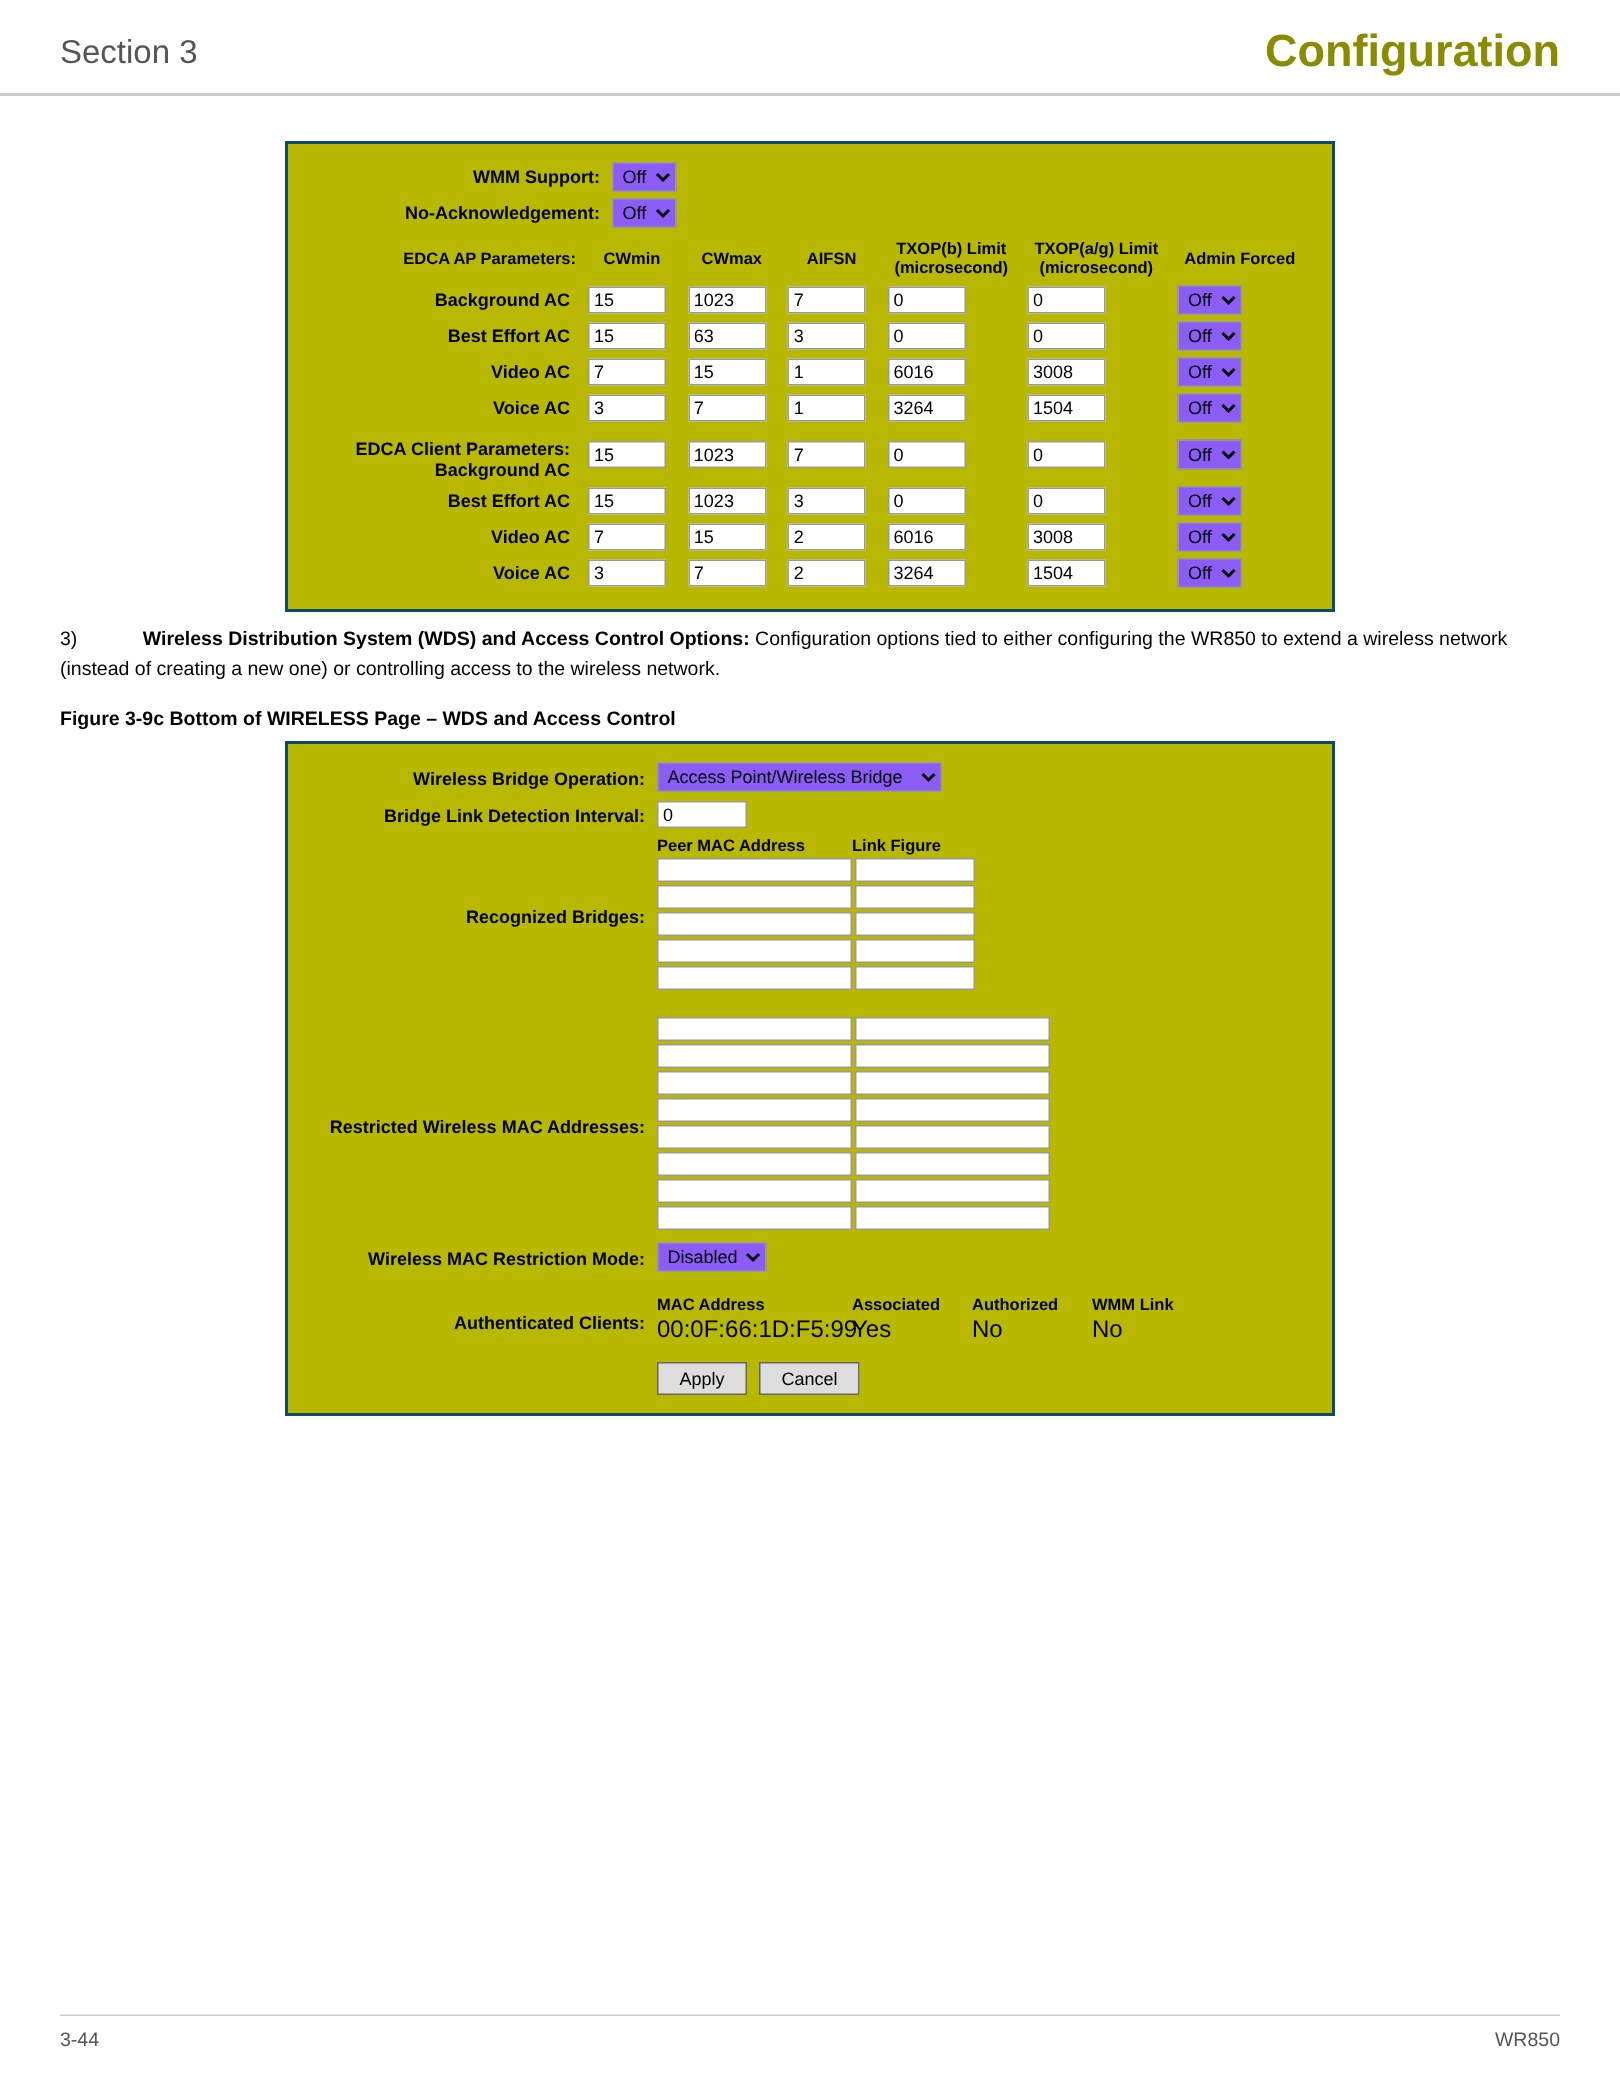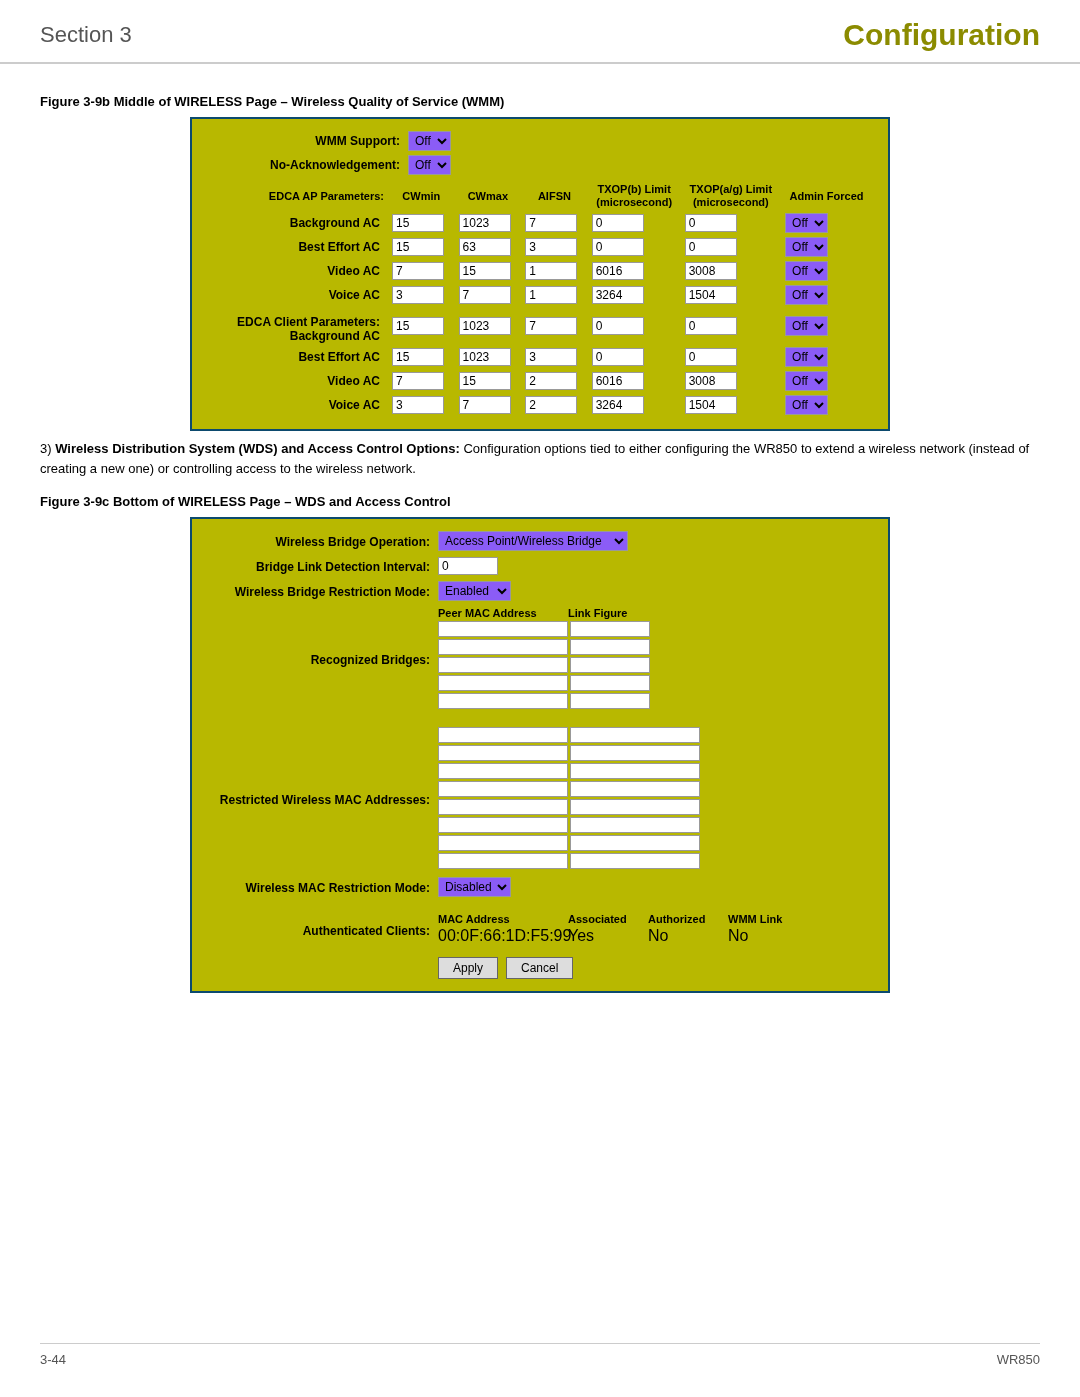--- a/index.html
+++ b/index.html
@@ -111,20 +111,21 @@
     }
 
     
     .body-text {
       font-size: 13px;
       margin-bottom: 16px;
       line-height: 1.5;
     }
     .body-text strong {
       font-weight: bold;
+      margin-left: 40px;
     }
 
     
     .wds-panel {
       width: 700px;
       margin: 0 auto 8px auto;
     }
 
     .wds-form-row {
       display: flex;
@@ -277,21 +278,20 @@
 </head>
 <body>
 
 <div class="page-header">
   <span class="header-section">Section 3</span>
   <span class="header-config">Configuration</span>
 </div>
 
 <div class="content">
 
-  <div class="figure-caption">Figure 3-9b   Middle of WIRELESS Page – Wireless Quality of Service (WMM)</div>
 
   <div class="panel wmm-panel">
 
     <div class="wmm-top-rows">
       <div class="wmm-top-row">
         <span class="wmm-top-label">WMM Support:</span>
         <select class="small-select">
           <option>Off</option>
           <option>On</option>
         </select>
@@ -431,29 +431,20 @@
       </div>
     </div>
 
     <div class="wds-form-row">
       <span class="wds-label">Bridge Link Detection Interval:</span>
       <div class="wds-control">
         <input type="text" class="wds-input" value="0" style="">
       </div>
     </div>
 
-    <div class="wds-form-row">
-      <span class="wds-label">Wireless Bridge Restriction Mode:</span>
-      <div class="wds-control">
-        <select class="small-select">
-          <option>Enabled</option>
-          <option>Disabled</option>
-        </select>
-      </div>
-    </div>
 
     <div class="wds-form-row">
       <span class="wds-label">Recognized Bridges:</span>
       <div class="wds-control">
         <div class="bridges-header">
           <span class="bridge-col1">Peer MAC Address</span>
           <span class="bridge-col2">Link Figure</span>
         </div>
         <div class="bridge-row">
           <input type="text" class="bridge-input1" style="">

